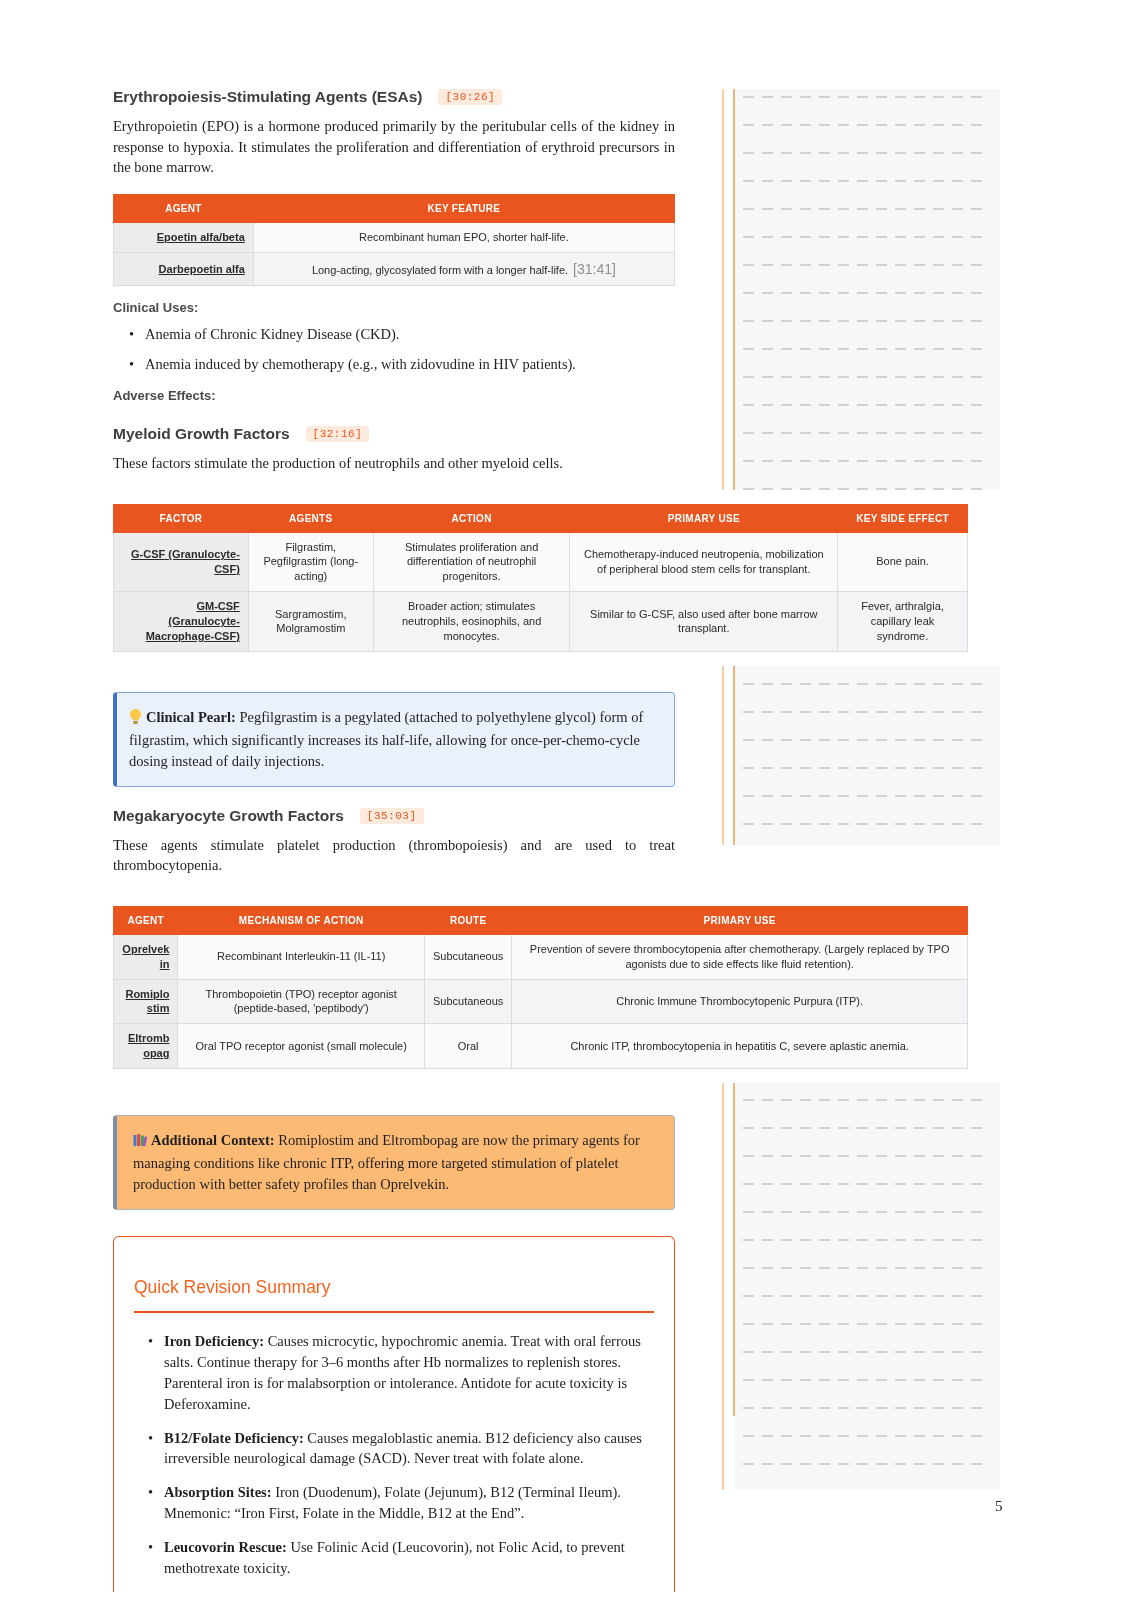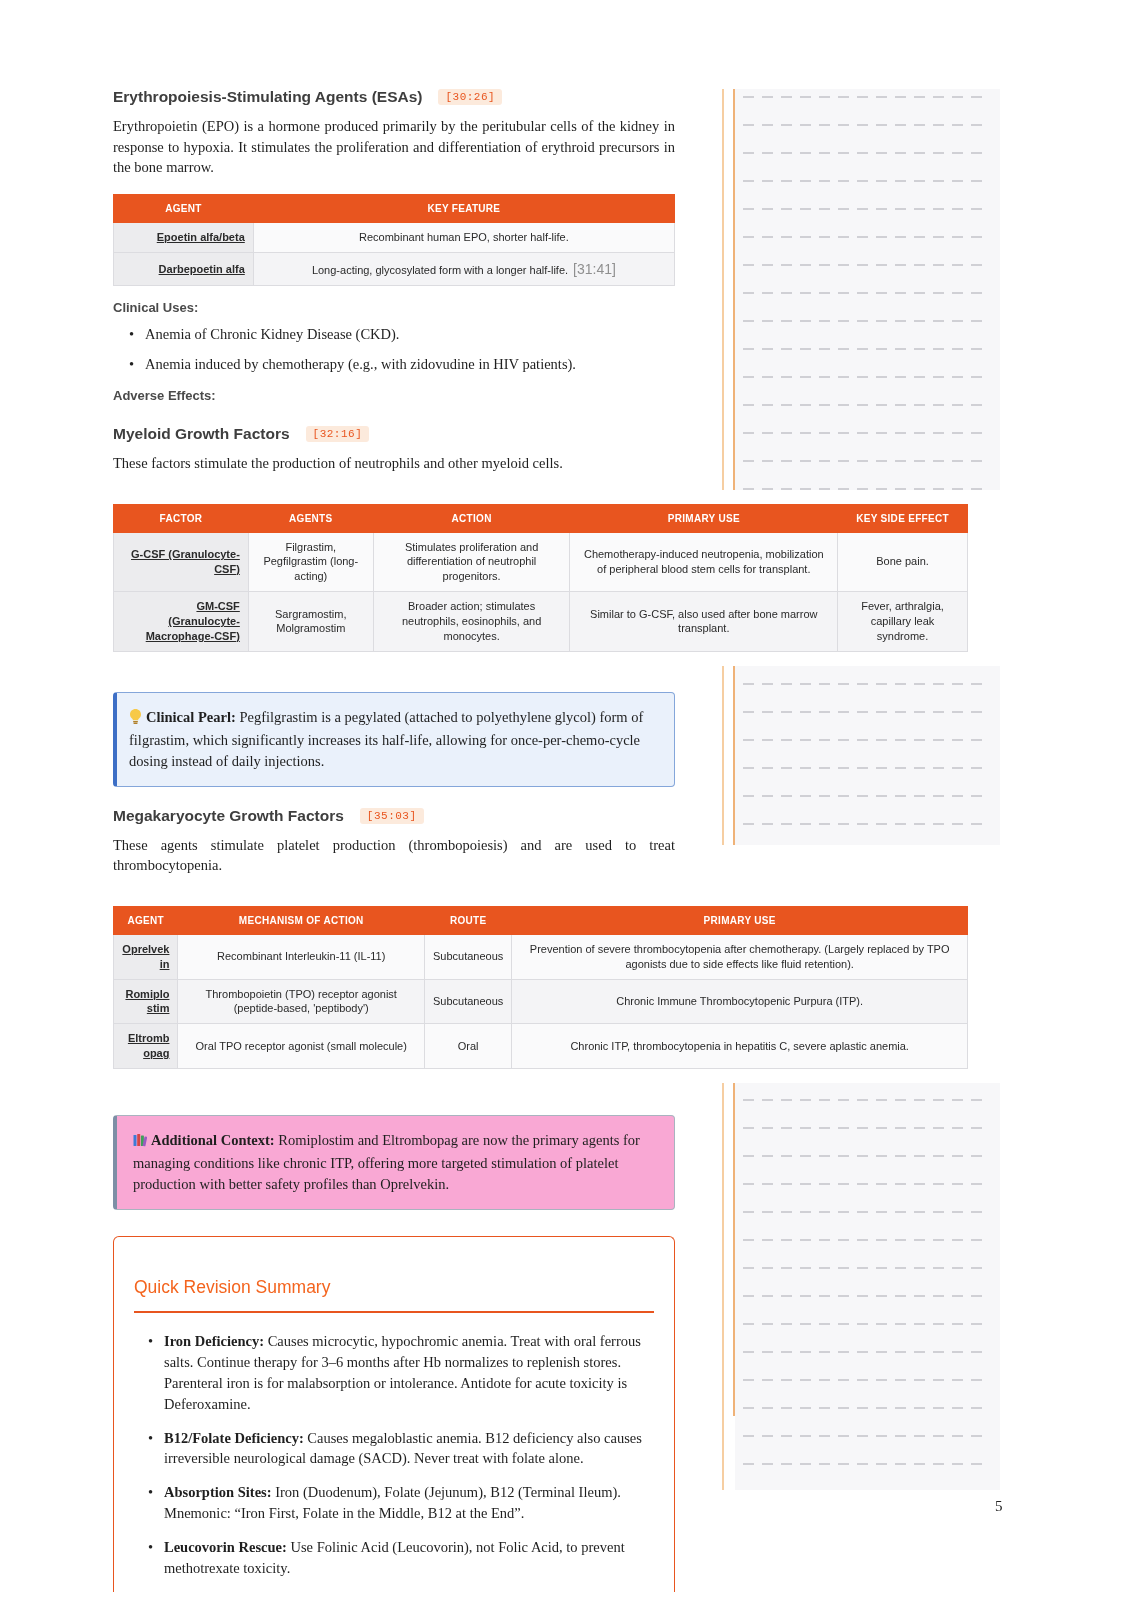--- a/index.html
+++ b/index.html
@@ -49,21 +49,21 @@
   .myeloidTable col.c2{width:197px;} .myeloidTable col.c3{width:268px;}
   .myeloidTable col.c4{width:130px;}
   .megaTable{width:855px;}
   .megaTable col.c0{width:65px;} .megaTable col.c1{width:252px;}
   .megaTable col.c2{width:70px;} .megaTable col.c3{width:468px;}
 
   
   .pearl{box-sizing:border-box;width:562px;margin:26px 0 18px 0;background:var(--pearlBg);
          border:1.5px solid var(--pearlBorder);border-left:4px solid var(--pearlLeft);
          border-radius:4px;padding:14px 12px;font-size:14.5px;line-height:1.45;}
-  .ctx{box-sizing:border-box;width:562px;margin:32px 0 0 0;background:#f9a8d4;
+  .ctx{box-sizing:border-box;width:562px;margin:32px 0 0 0;background:#fdba74;
        border:1.5px solid var(--ctxBorder);border-left:4px solid var(--ctxLeft);
        border-radius:4px;padding:14px 16px;font-size:14.5px;line-height:1.45;}
   .boxlead{font-weight:bold;}
   .icon{display:inline-block;vertical-align:-2px;margin-right:4px;}
 
   .summary{box-sizing:border-box;width:562px;height:356px;margin:26px 0 0 0;background:#fff;
            border:1.5px solid var(--orange);border-bottom:none;border-radius:6px 6px 0 0;
            padding:40px 20px 0 20px;}
   .summaryTitle{font-family:"Liberation Sans", sans-serif;font-weight:normal;font-size:17.5px;
                 color:var(--summaryTitle);margin:0 0 13px 0;}

